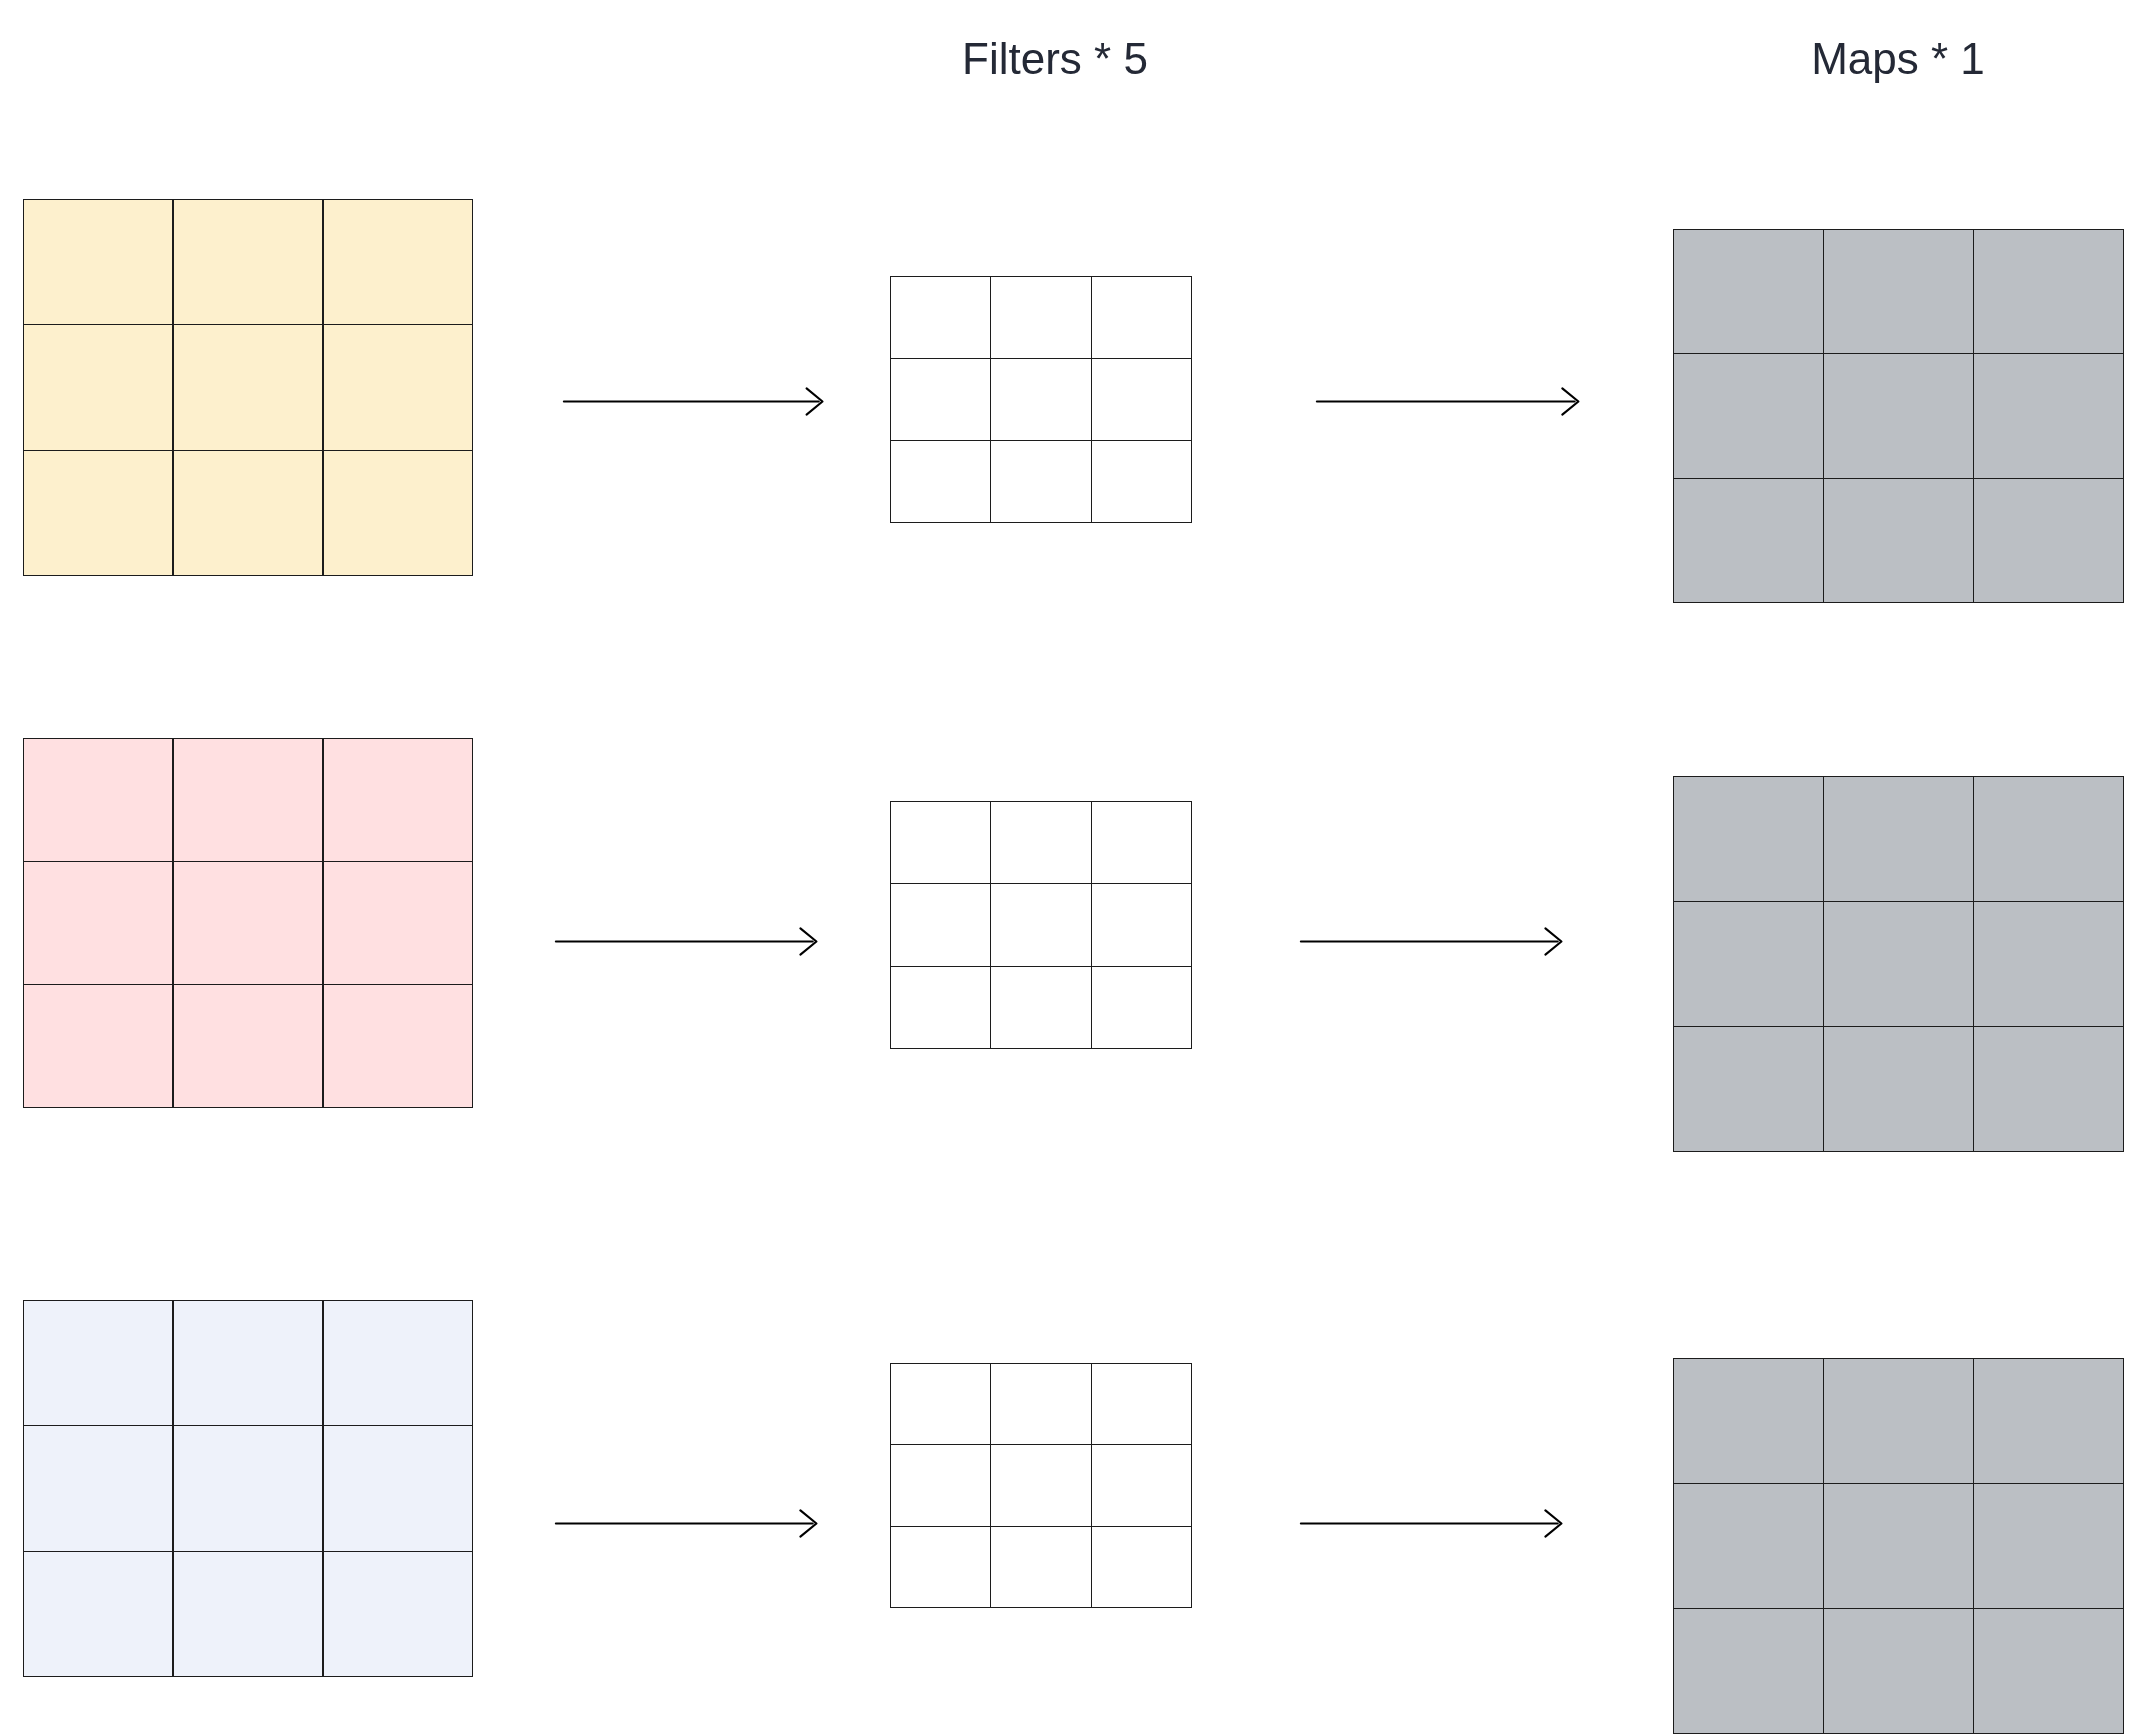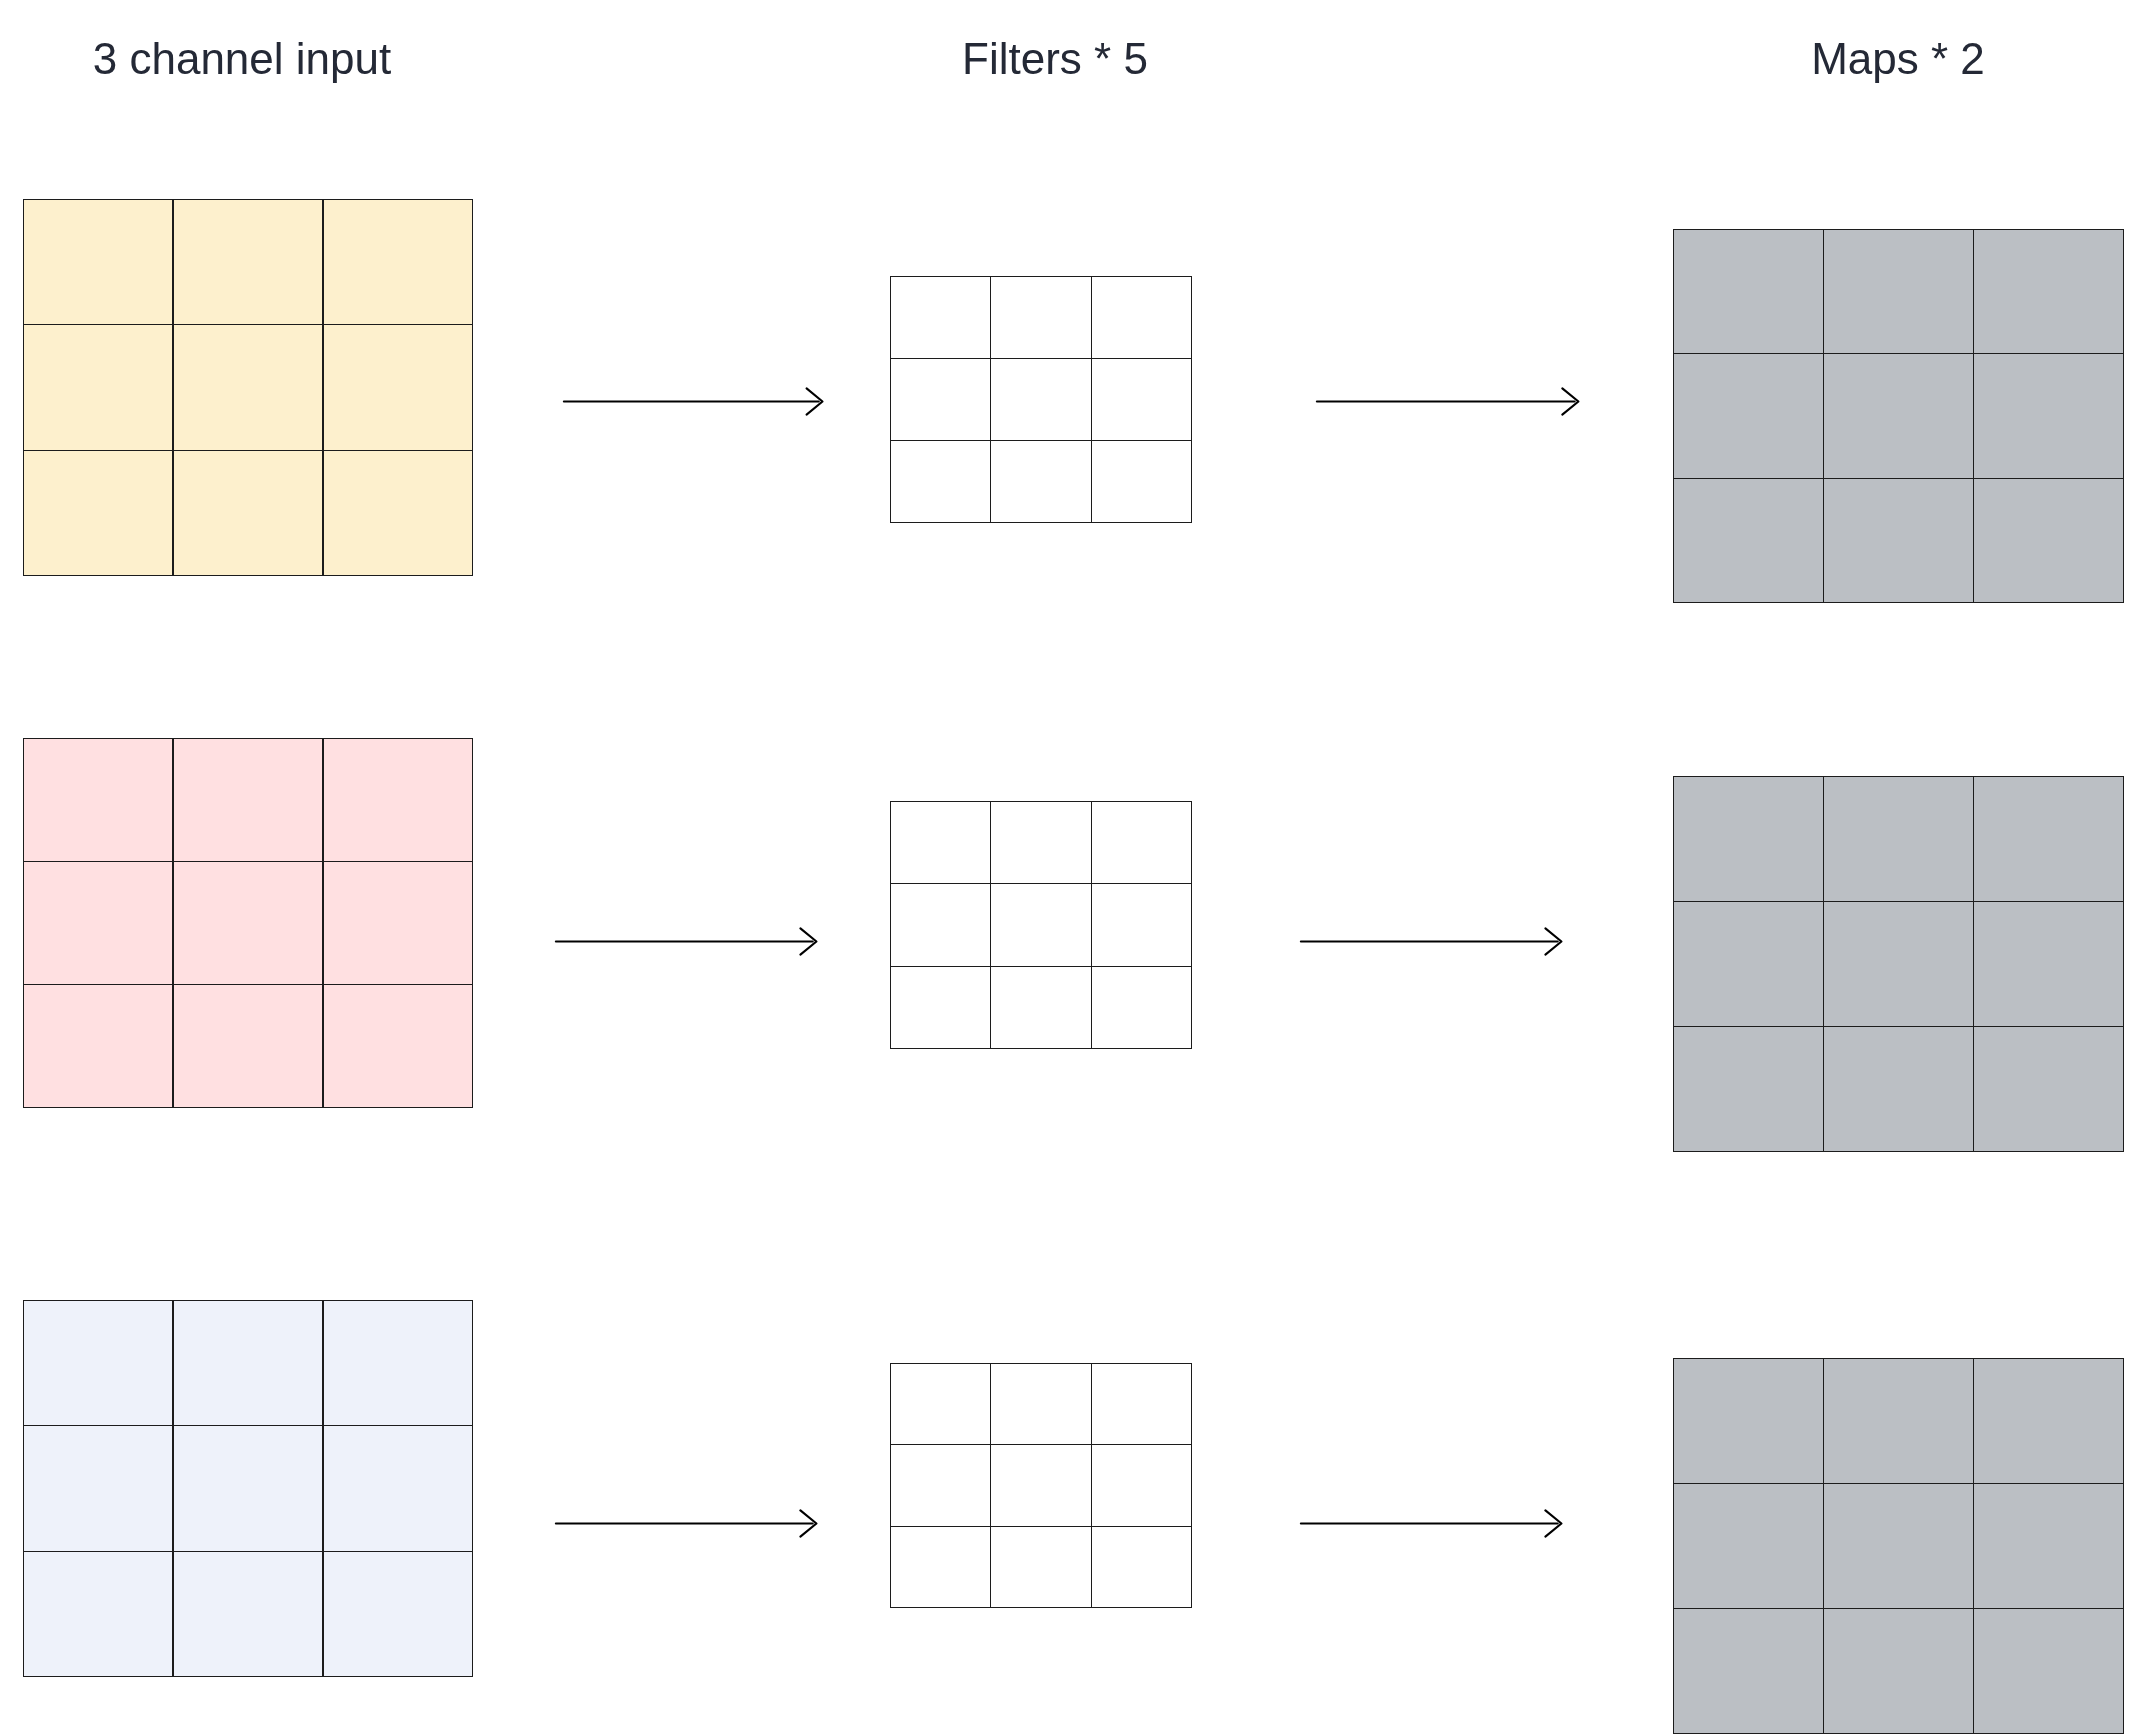--- a/index.html
+++ b/index.html
@@ -30,23 +30,22 @@
   }
   .grid .cell { background: var(--fill, #fff); }
   .arrow { position: absolute; }
   .arrow svg { display: block; width: 100%; height: 100%; }
 </style>
 </head>
 <body>
 
 <div class="canvas">
 
-  <div class="col-title" style="left: 242px; top: 34px; color: rgb(36, 41, 54);">3 channel input</div>
   <div class="col-title" style="left: 1055px; top: 34px; color: rgb(36, 41, 54);">Filters * 5</div>
-  <div class="col-title" style="left: 1898px; top: 34px; color: rgb(36, 41, 54);">Maps * 2</div>
+  <div class="col-title" style="left: 1898px; top: 34px; color: rgb(36, 41, 54);">Maps * 1</div>
 
   <div class="grid" style="left: 23px; top: 199px; width: 450px; height: 377px; --fill: #FDF0CD; background-color: rgb(28, 28, 28); border-color: rgb(28, 28, 28);">
       <div class="cell"></div>
       <div class="cell"></div>
       <div class="cell"></div>
       <div class="cell"></div>
       <div class="cell"></div>
       <div class="cell"></div>
       <div class="cell"></div>
       <div class="cell"></div>

